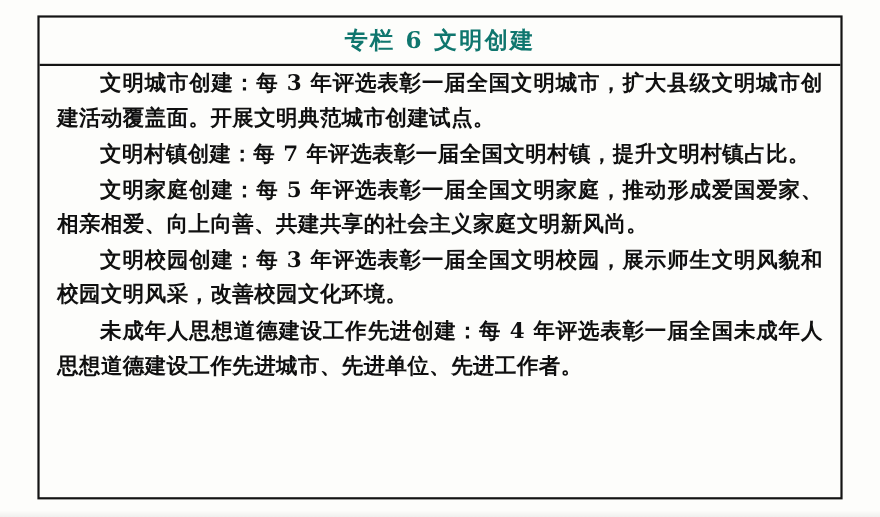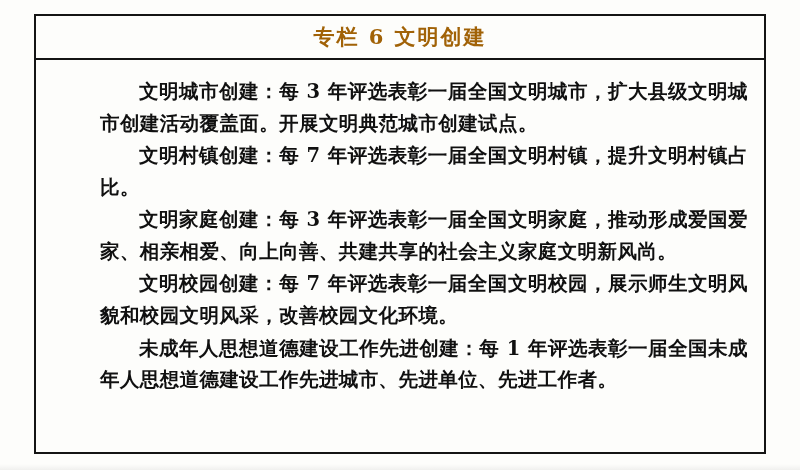--- a/index.html
+++ b/index.html
@@ -35,26 +35,25 @@
     display: flex;
     align-items: center;
     justify-content: center;
     box-sizing: border-box;
   }
   .title-text {
     font-family: "DejaVu Serif", "Liberation Serif", serif;
     font-weight: bold;
     font-size: 21px;
     letter-spacing: 2px;
-    color: #a16207;
+    color: #0f766e;
   }
   .body-area {
-    padding: 16px 16px 8px 16px;
+    padding: 0 16px 8px 16px;
     box-sizing: border-box;
-    margin-left: 48px;
   }
   .para {
     font-size: 19.5px;
     line-height: 1.62;
     color: #101010;
     text-indent: 2em;
     text-align: justify;
     letter-spacing: 0.4px;
     margin: 0 0 1px 0;
     font-weight: 600;
@@ -73,19 +72,19 @@
 <body>
 
 <div id="page">
   <div class="box">
     <div class="title-bar">
       <div class="title-text">专栏 6   文明创建</div>
     </div>
     <div class="body-area">
       <p class="para">文明城市创建：每 3 年评选表彰一届全国文明城市，扩大县级文明城市创建活动覆盖面。开展文明典范城市创建试点。</p>
       <p class="para">文明村镇创建：每 7 年评选表彰一届全国文明村镇，提升文明村镇占比。</p>
-      <p class="para">文明家庭创建：每 3 年评选表彰一届全国文明家庭，推动形成爱国爱家、相亲相爱、向上向善、共建共享的社会主义家庭文明新风尚。</p>
-      <p class="para">文明校园创建：每 7 年评选表彰一届全国文明校园，展示师生文明风貌和校园文明风采，改善校园文化环境。</p>
-      <p class="para">未成年人思想道德建设工作先进创建：每 1 年评选表彰一届全国未成年人思想道德建设工作先进城市、先进单位、先进工作者。</p>
+      <p class="para">文明家庭创建：每 5 年评选表彰一届全国文明家庭，推动形成爱国爱家、相亲相爱、向上向善、共建共享的社会主义家庭文明新风尚。</p>
+      <p class="para">文明校园创建：每 3 年评选表彰一届全国文明校园，展示师生文明风貌和校园文明风采，改善校园文化环境。</p>
+      <p class="para">未成年人思想道德建设工作先进创建：每 4 年评选表彰一届全国未成年人思想道德建设工作先进城市、先进单位、先进工作者。</p>
     </div>
   </div>
   <div class="edge-noise"></div>
 </div>
 
 </body></html>

